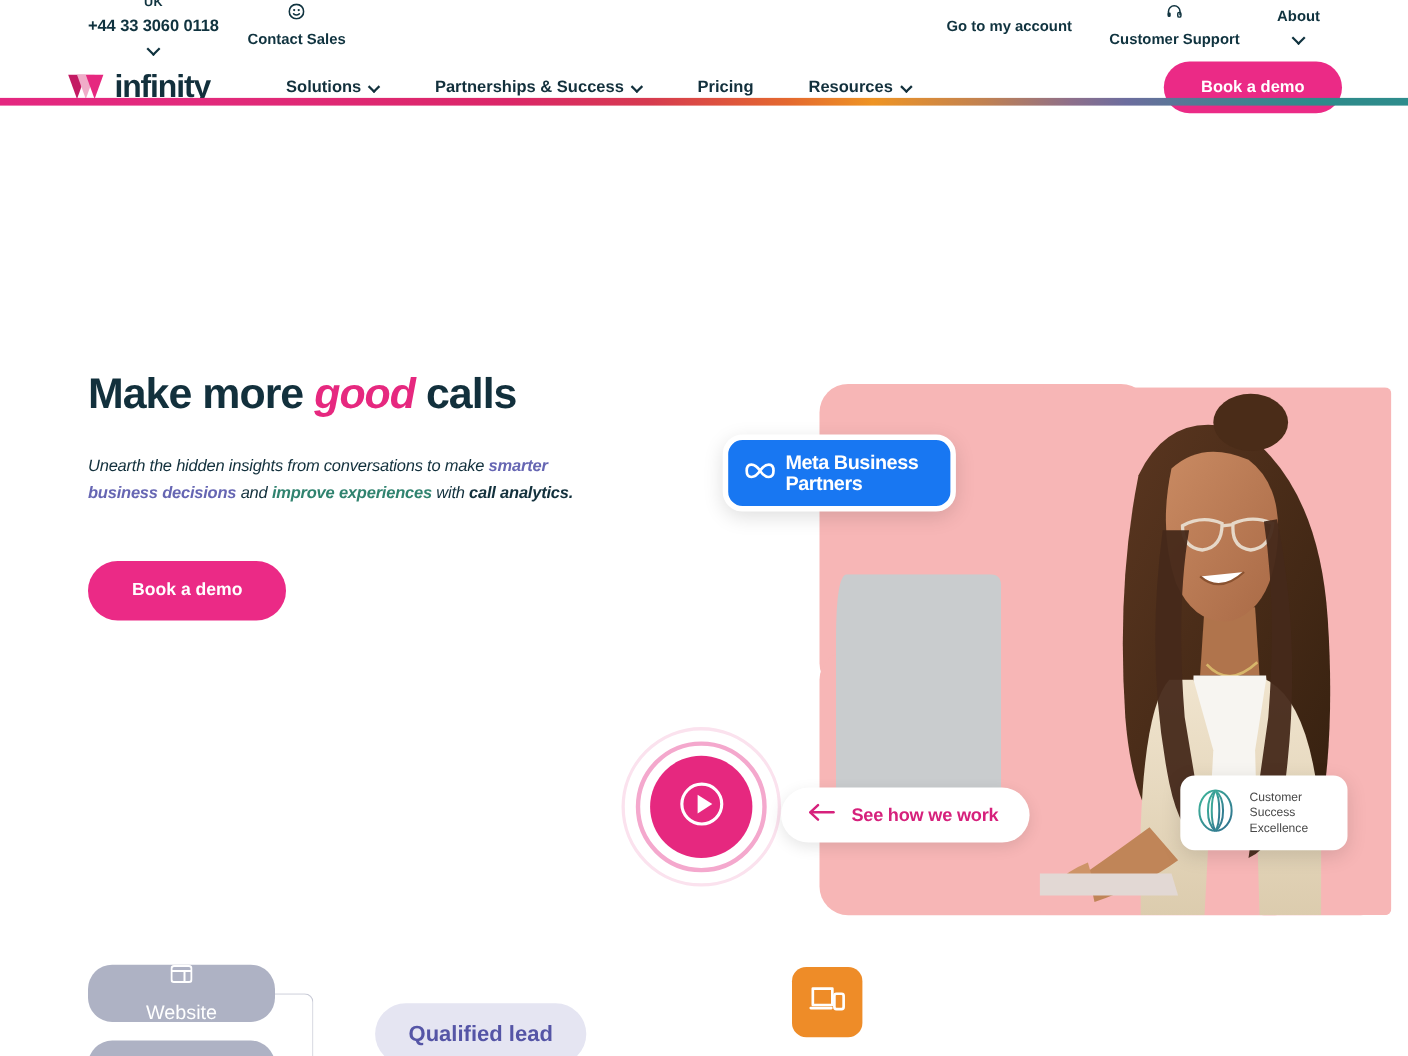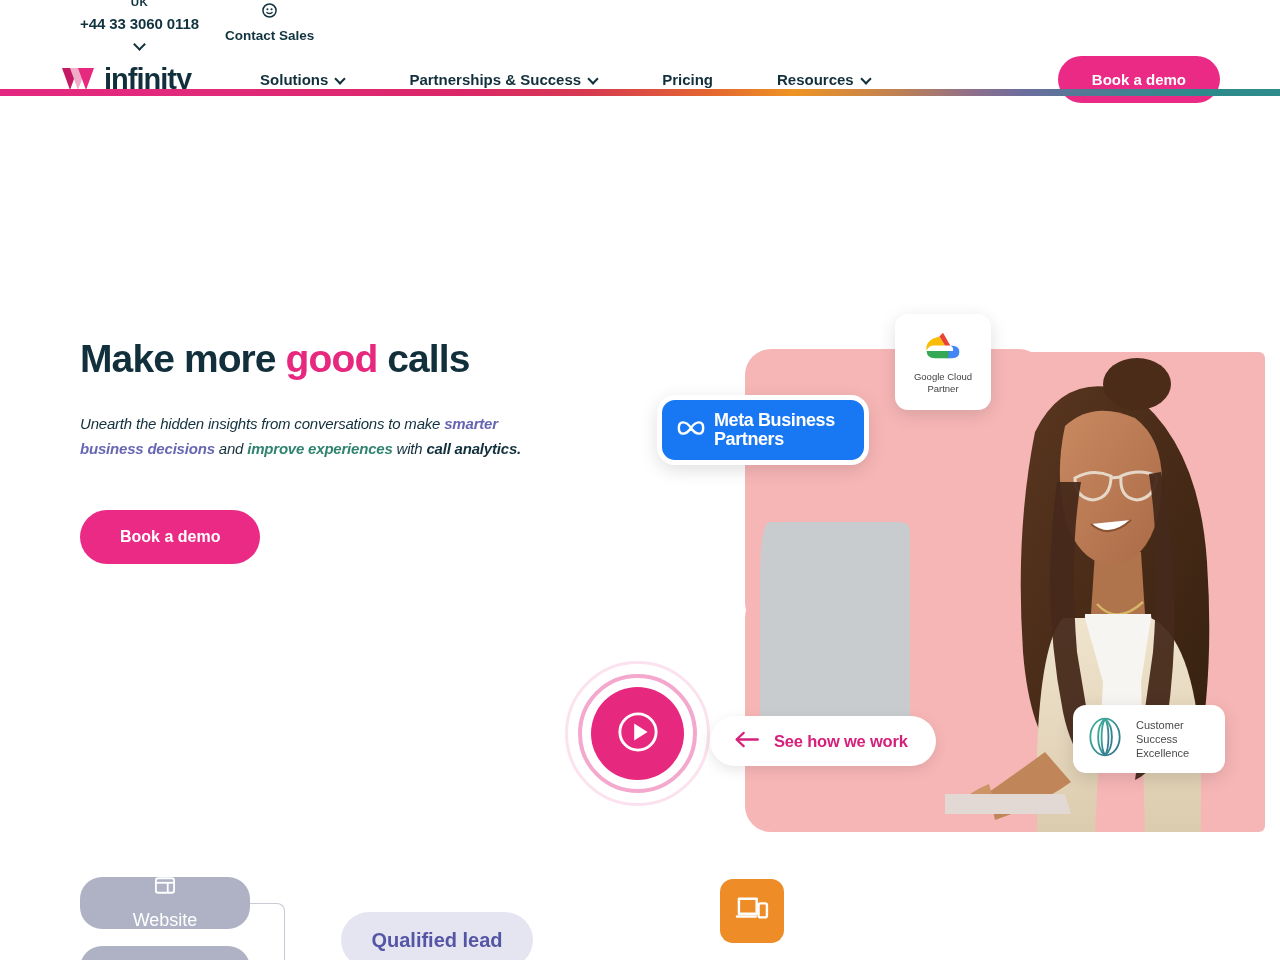--- a/index.html
+++ b/index.html
@@ -45,21 +45,21 @@
     padding:0 60px;
     position:relative;
     z-index:20;
   }
   .logo{ display:flex; align-items:center; gap:8px; cursor:pointer; }
   .logo-mark{ width:36px; height:26px; flex:none; }
   .logo-word{
     font-size:29px; font-weight:700; letter-spacing:-1px;
     color:#12303C; line-height:1;
   }
-  .nav-links{ display:flex; align-items:center; margin-left:45px; gap:16px; }
+  .nav-links{ display:flex; align-items:center; margin-left:45px; gap:2px; }
   .nav-link{
     font-size:15px; font-weight:700; color:#12303C;
     padding:0 24px; display:flex; align-items:center; gap:8px;
     cursor:pointer; white-space:nowrap;
   }
   .chev-sm{ display:inline-block; width:9px; height:9px; position:relative; }
   .chev-sm::before{
     content:""; position:absolute; left:0; top:0;
     width:6px; height:6px;
     border-right:2px solid #12303C; border-bottom:2px solid #12303C;
@@ -100,21 +100,21 @@
     width:480px;
   }
   h1.hero-title{
     font-size:39px;
     font-weight:700;
     letter-spacing:-.9px;
     line-height:1.12;
     color:#12303C;
     margin-bottom:30px;
   }
-  .tx-pink{ color:#E6287F; }
+  .tx-pink{ color:#E6287F;font-style:italic; }
   .hero-sub{
     font-size:15px;
     line-height:1.7;
     color:#12303C;
     font-weight:400;
     letter-spacing:-.2px;
     width:460px;
     font-style:italic;
   }
   .tx-purple{ color:#6666B3; font-weight:700; }
@@ -331,20 +331,41 @@
           <circle cx="8" cy="8" r="7" fill="none" stroke="#10333F" stroke-width="1.6"></circle>
           <circle cx="5.8" cy="6.6" r="1.1" fill="#10333F"></circle>
           <circle cx="10.2" cy="6.6" r="1.1" fill="#10333F"></circle>
           <path d="M5.2 10.2 Q8 12.4 10.8 10.2" fill="none" stroke="#10333F" stroke-width="1.5" stroke-linecap="round"></path>
         </svg>
       </span>
       <span>Contact Sales</span>
     </div>
   </div>
 
+  <div class="util-right">
+    <div class="util-item">
+      <span>Go to my account</span>
+    </div>
+
+    <div class="util-item">
+      <span>
+        <svg width="15" height="15" viewBox="0 0 16 16">
+          <path d="M2.4 11.2 V8 a5.6 5.6 0 0 1 11.2 0 v3.2" fill="none" stroke="#10333F" stroke-width="1.5" stroke-linecap="round"></path>
+          <rect x="1.5" y="8.8" width="3.1" height="4.6" rx="1.4" fill="#10333F"></rect>
+          <rect x="11.4" y="8.8" width="3.1" height="4.6" rx="1.4" fill="none" stroke="#10333F" stroke-width="1.4"></rect>
+        </svg>
+      </span>
+      <span>Customer Support</span>
+    </div>
+
+    <div class="util-item">
+      <span>About</span>
+      <span class="chev"></span>
+    </div>
+  </div>
 </div>
 
 <div class="main-nav">
   <div class="logo">
     <span class="logo-mark">
       <svg width="36" height="26" viewBox="0 0 36 26">
         <path d="M2 2 L10 24 L18 2 Z" fill="#C31A63"></path>
         <path d="M10 2 L18 24 L26 2 Z" fill="#F0ACC8"></path>
         <path d="M18 2 L26 24 L34 2 Z" fill="#E6287F"></path>
       </svg>
@@ -443,34 +464,20 @@
         <path d="M112 130 Q96 250 118 360 Q128 408 152 420 L132 300 Q124 200 136 130 Z" fill="#46291A" opacity=".95"></path>
         <path d="M216 120 Q240 240 222 370 Q214 418 190 428 L208 300 Q216 200 204 122 Z" fill="#46291A" opacity=".95"></path>
 
         <path d="M100 400 Q70 422 44 440 L50 468 Q96 452 126 430 Z" fill="#C08558"></path>
         <path d="M44 432 Q24 440 14 452 Q26 464 52 460 Z" fill="#CE9468"></path>
 
         <path d="M0 442 L120 442 L126 462 L0 462 Z" fill="#E2D8D4"></path>
       </svg>
     </div>
 
-    <div class="badge badge-gcp">
-      <span>
-        <svg width="40" height="33" viewBox="0 0 44 36">
-          <path d="M22 4 L30 18 L24 18 L18 8 Z" fill="#EA4335"></path>
-          <path d="M18 8 L24 18 L12 18 Q6 18 4 24 Q2 14 12 10 Z" fill="#FBBC05"></path>
-          <path d="M30 18 Q40 18 40 25 Q40 32 32 32 L26 32 L26 24 L33 24 Q34 20 30 18 Z" fill="#4285F4"></path>
-          <path d="M4 24 Q4 32 13 32 L28 32 L28 24 Z" fill="#34A853"></path>
-        </svg>
-      </span>
-      <div class="gcp-label">
-        <div>Google Cloud</div>
-        <div>Partner</div>
-      </div>
-    </div>
 
     <div class="badge badge-meta">
       <span>
         <svg width="30" height="20" viewBox="0 0 32 20">
           <path d="M3 10 Q3 4 7.5 4 Q12 4 16 10 Q20 16 24.5 16 Q29 16 29 10 Q29 4 24.5 4 Q20 4 16 10 Q12 16 7.5 16 Q3 16 3 10 Z" fill="none" stroke="#fff" stroke-width="2.6"></path>
       </svg>
       </span>
       <div class="meta-text">
         <div>Meta Business</div>
         <div>Partners</div>

